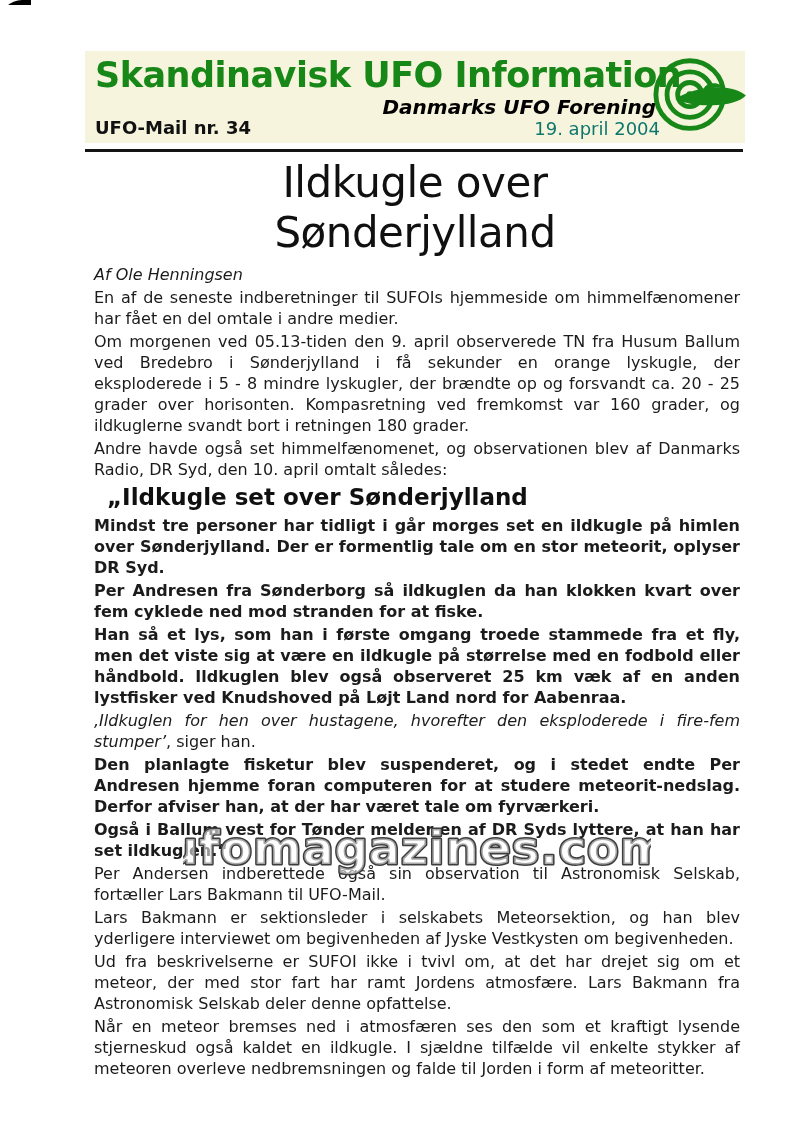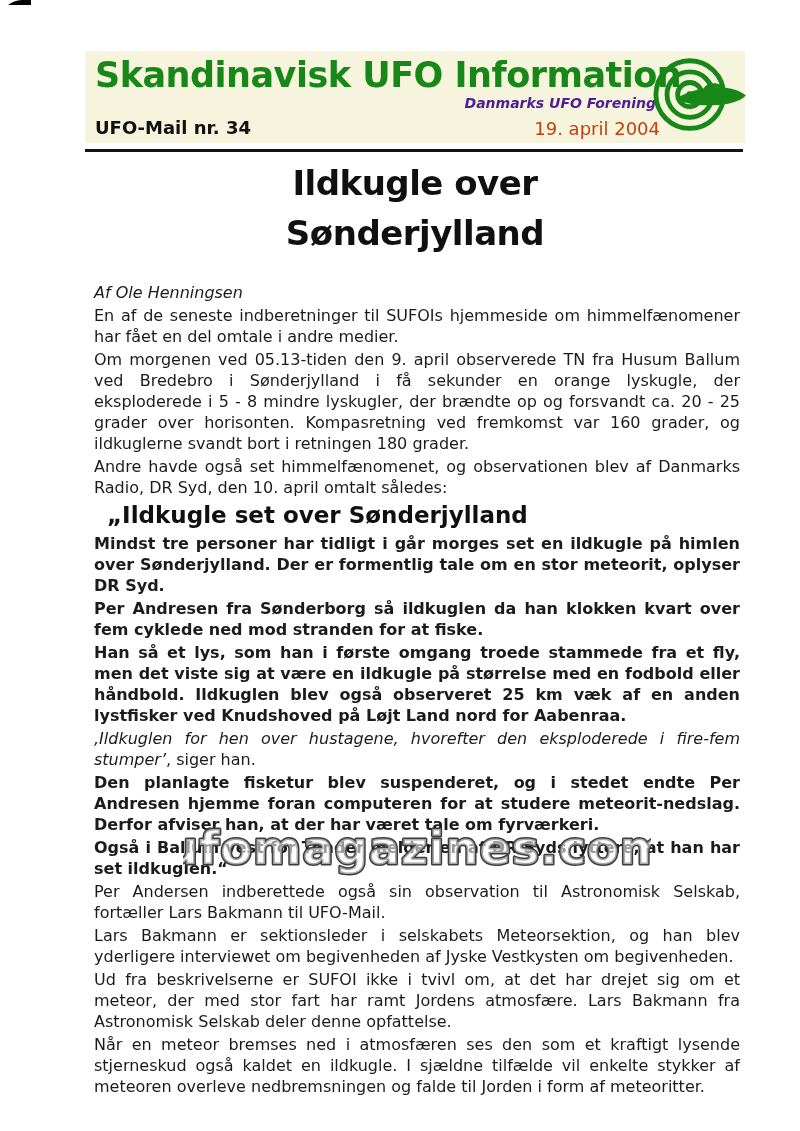--- a/index.html
+++ b/index.html
@@ -31,64 +31,64 @@
     left: 10px; top: 4px;
     font-size: 35px;
     font-weight: bold;
     letter-spacing: -0.5px;
     color: #178717;
     white-space: nowrap;
   }
   .mh-sub {
     position: absolute;
     right: 89px; top: 44px;
-    font-size: 14px;
+    font-size: 20px;
     font-weight: bold;
     font-style: italic;
-    color: #4c1d95;
+    color: #000000;
     white-space: nowrap;
   }
   .mh-issue {
     position: absolute;
     left: 10px; top: 66px;
     font-size: 18px;
     font-weight: bold;
     color: #111;
     white-space: nowrap;
   }
   .mh-date {
     position: absolute;
     right: 85px; top: 67px;
     font-size: 18px;
-    color: #c2410c;
+    color: #0f766e;
     white-space: nowrap;
   }
   .logo {
     position: absolute;
     left: 649px; top: 52px;
     width: 97px; height: 89px;
   }
   .rule {
     position: absolute;
     left: 85px; top: 149px;
     width: 658px; height: 3px;
     background: #141414;
   }
   
   .article {
     position: absolute;
     left: 85px; top: 156px;
     width: 660px;
   }
   h1.headline {
-    margin: 2px 0 24px 0;
+    margin: 2px 0 6px 0;
     text-align: center;
-    font-size: 34px;
+    font-size: 42px;
     line-height: 50px;
-    font-weight: bold;
+    font-weight: normal;
     color: #101010;
     letter-spacing: -0.5px;
   }
   .body-text {
     margin-left: 7px;
     width: 650px;
     font-size: 16px;
     line-height: 21px;
     text-align: justify;
   }

